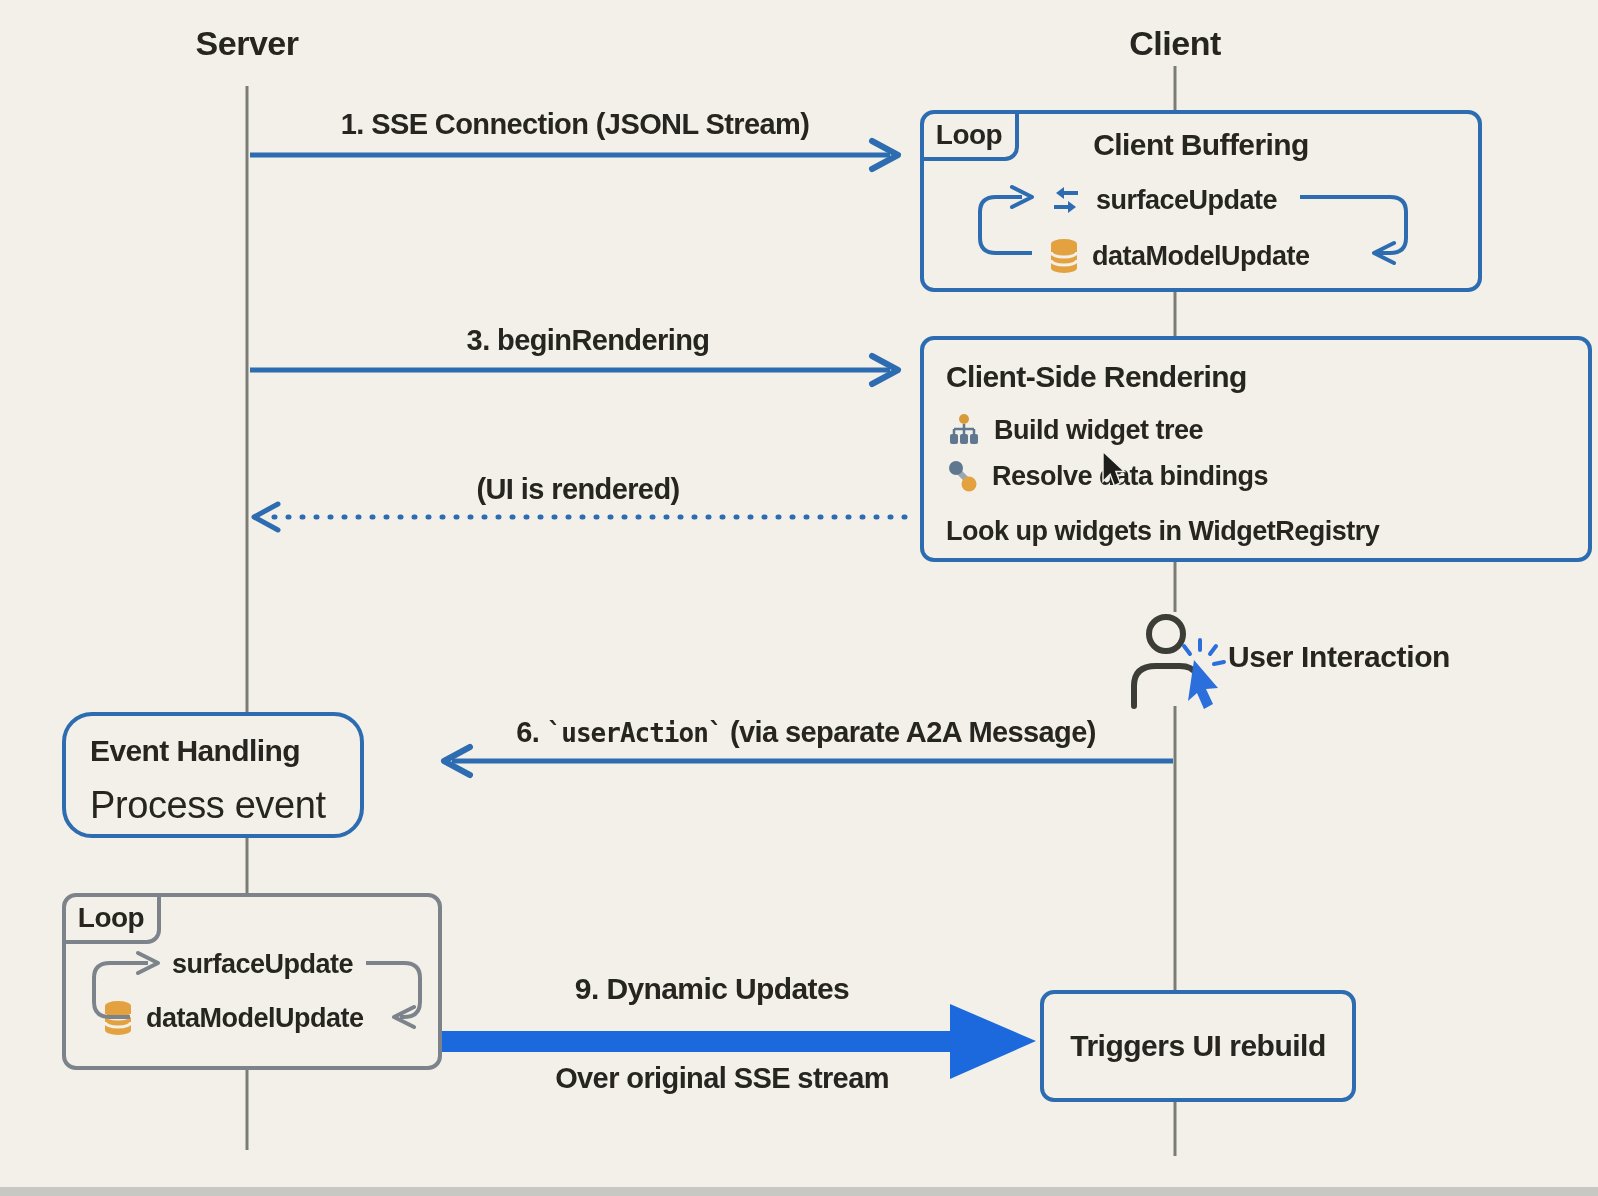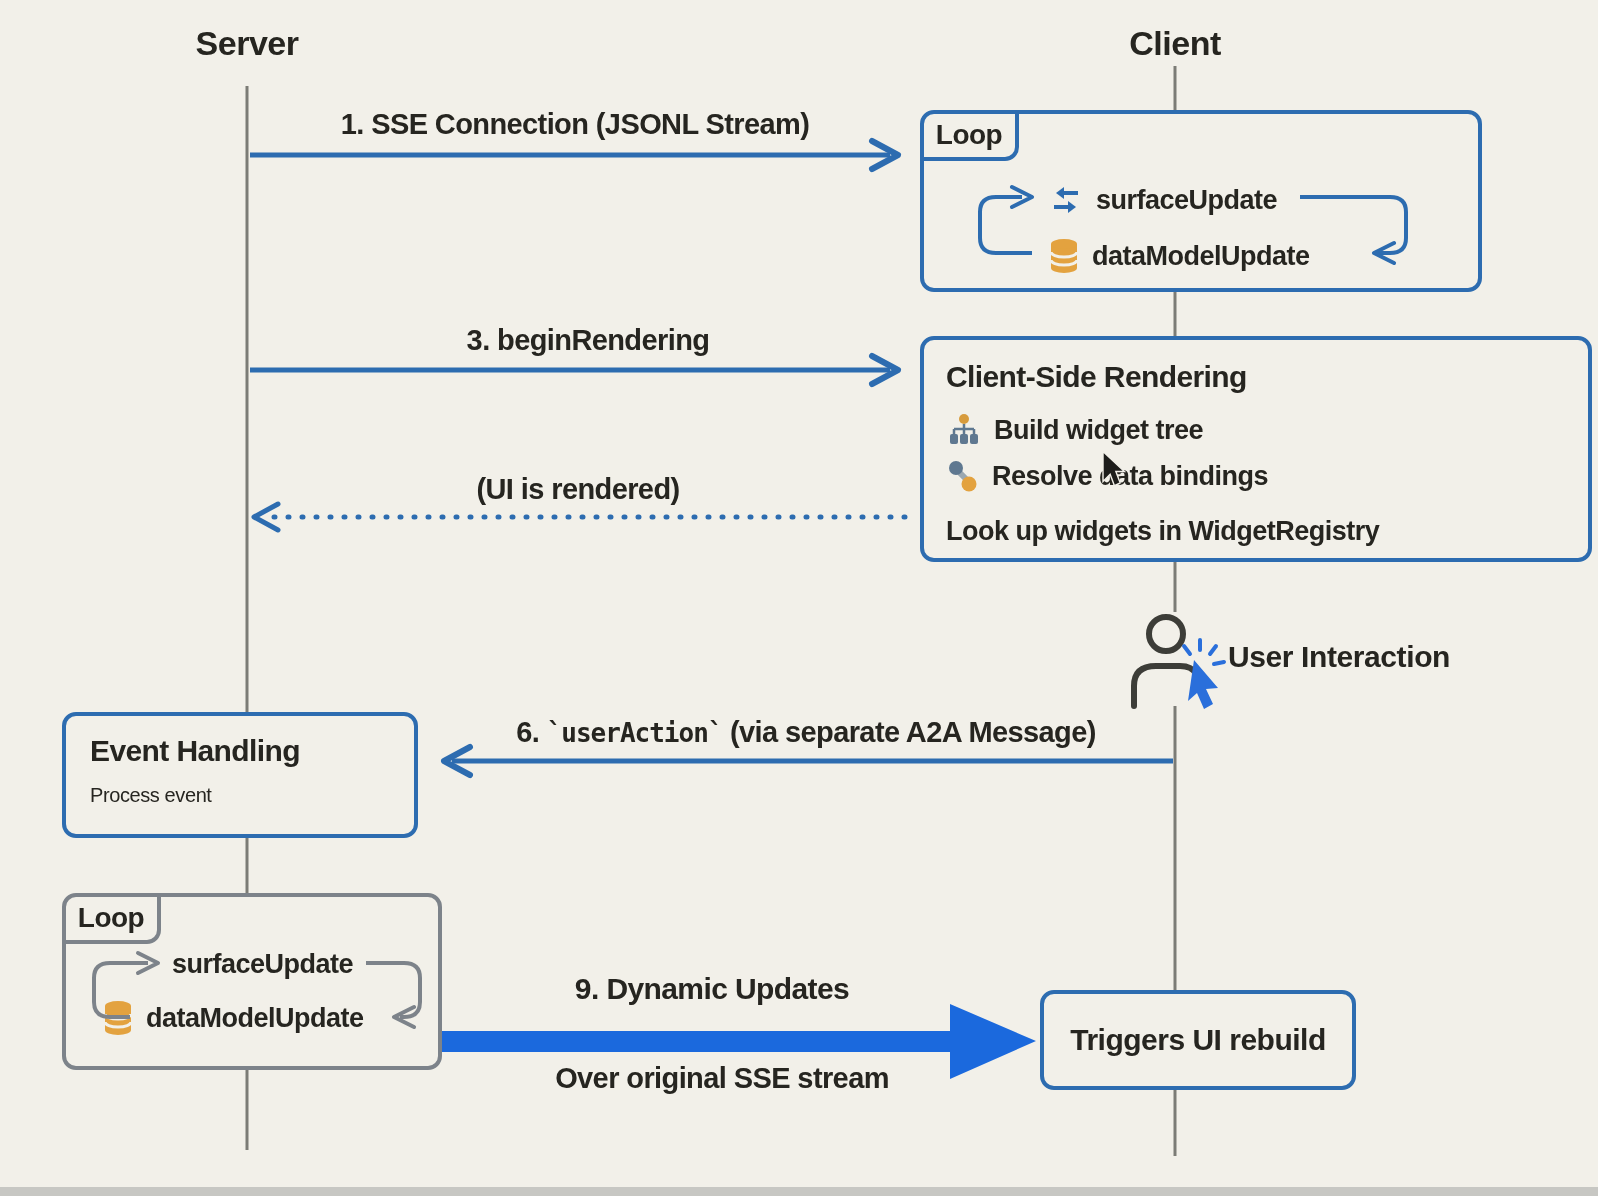--- a/index.html
+++ b/index.html
@@ -44,21 +44,21 @@
     font-size:29px;font-weight:700;letter-spacing:-0.6px;white-space:nowrap;
   }
   .msg-label .code{
     font-family:"DejaVu Sans Mono", monospace;
     font-size:26px;font-weight:700;letter-spacing:-1px;
   }
   .box-title{
     position:absolute;font-size:30px;font-weight:800;letter-spacing:-0.6px;white-space:nowrap;
   }
   .box-sub{
-    position:absolute;font-size:20px;font-weight:500;letter-spacing:-0.4px;white-space:nowrap;
+    position:absolute;font-size:38px;font-weight:500;letter-spacing:-0.4px;white-space:nowrap;
   }
   .row{
     position:absolute;display:flex;align-items:center;gap:12px;
     height:36px;font-size:27px;font-weight:600;letter-spacing:-0.5px;white-space:nowrap;
   }
   .center-text{
     position:absolute;inset:0;display:flex;align-items:center;justify-content:center;
     font-size:30px;font-weight:600;letter-spacing:-0.5px;white-space:nowrap;
   }
   .bottom-strip{
@@ -81,20 +81,21 @@
     <rect x="1150" y="612" width="50" height="94" fill="#f2f0e9"></rect>
   </svg>
 
   <div class="actor-label" style="left:247px;top:24px;">Server</div>
   <div class="actor-label" style="left:1175px;top:24px;">Client</div>
 
   <div class="box" style="left:920px;top:110px;width:562px;height:182px;">
     <div class="loop-tab">
       <span>Loop</span>
     </div>
+    <div class="box-title" style="left:0;right:0;top:14px;text-align:center;">Client Buffering</div>
     <div class="row" style="left:124px;top:68px;">
       <svg width="36" height="30" viewBox="0 0 36 30">
         <path d="M30 8 H12" stroke="#2d6cb0" stroke-width="4" fill="none"></path>
         <path d="M16 2 L8 8 L16 14 Z" fill="#2d6cb0"></path>
         <path d="M6 22 H24" stroke="#2d6cb0" stroke-width="4" fill="none"></path>
         <path d="M20 16 L28 22 L20 28 Z" fill="#2d6cb0"></path>
       </svg>
       <span>surfaceUpdate</span>
     </div>
     <div class="row" style="left:124px;top:124px;">
@@ -131,21 +132,21 @@
     <div class="row" style="left:22px;top:164px;flex-direction:column;">
       <svg width="34" height="32" viewBox="0 0 34 32">
         <rect x="2" y="2" width="30" height="28" rx="2" fill="#c6cfd4" stroke="#5f7890" stroke-width="2.5"></rect>
         <rect x="2" y="2" width="30" height="8" fill="#5f7890"></rect>
         <path d="M13 10 V30 M2 17 H32 M2 24 H32" stroke="#5f7890" stroke-width="2"></path>
       </svg>
       <span>Look up widgets in WidgetRegistry</span>
     </div>
   </div>
 
-  <div class="box" style="left:62px;top:712px;width:356px;height:126px;">
+  <div class="box" style="left:62px;top:712px;width:302px;height:126px;border-radius:30px;">
     <div class="box-title" style="left:24px;top:18px;">Event Handling</div>
     <div class="box-sub" style="left:24px;top:68px;">Process event</div>
   </div>
 
   <div class="box gray" style="left:62px;top:893px;width:380px;height:177px;">
     <div class="loop-tab gray">
       <span>Loop</span>
     </div>
     <div class="row" style="left:106px;top:49px;">
       <span>surfaceUpdate</span>
@@ -154,21 +155,21 @@
       <svg width="32" height="36" viewBox="0 0 32 36">
         <path d="M3 6 V30 a13 5 0 0 0 26 0 V6" fill="#e3a23f"></path>
         <ellipse cx="16" cy="6" rx="13" ry="5" fill="#e3a23f"></ellipse>
         <path d="M3 14 a13 5 0 0 0 26 0" stroke="#f2f0e9" stroke-width="3" fill="none"></path>
         <path d="M3 22 a13 5 0 0 0 26 0" stroke="#f2f0e9" stroke-width="3" fill="none"></path>
       </svg>
       <span>dataModelUpdate</span>
     </div>
   </div>
 
-  <div class="box" style="left:1040px;top:990px;width:316px;height:100px;padding-left:44px;">
+  <div class="box" style="left:1040px;top:990px;width:316px;height:112px;padding-left:44px;">
     <div class="center-text">Triggers UI rebuild</div>
   </div>
 
   <div class="abs" style="left:1122px;top:602px;z-index:2;">
     <svg width="110" height="112" viewBox="0 0 110 112">
       <circle cx="44" cy="32" r="17" fill="none" stroke="#3d3d38" stroke-width="6"></circle>
       <path d="M12 104 V84 Q12 64 34 64 H58 Q70 64 74 72" fill="none" stroke="#3d3d38" stroke-width="6" stroke-linecap="round"></path>
 
       <g stroke="#2a6fdb" stroke-width="4" stroke-linecap="round">
         <path d="M68 52 L62 44"></path>

